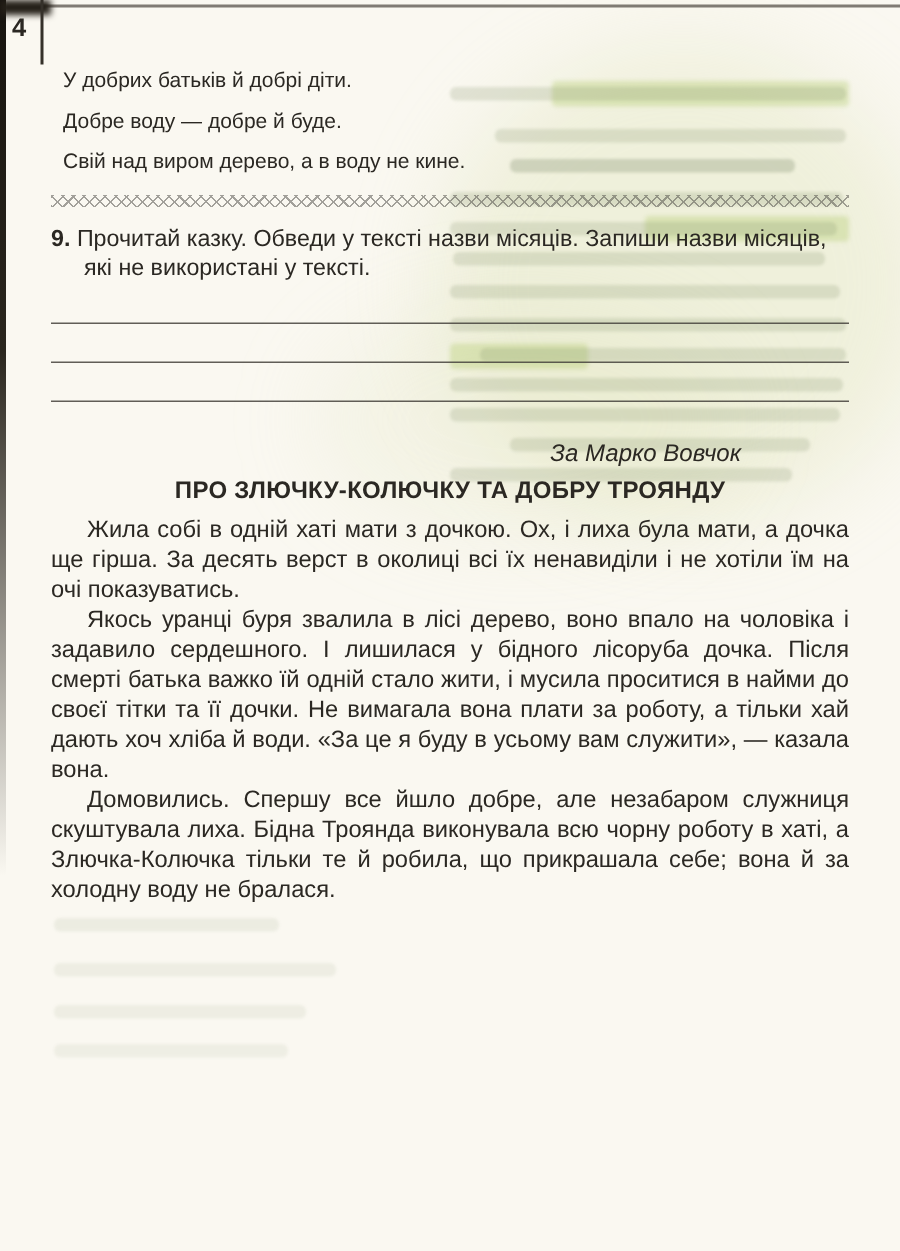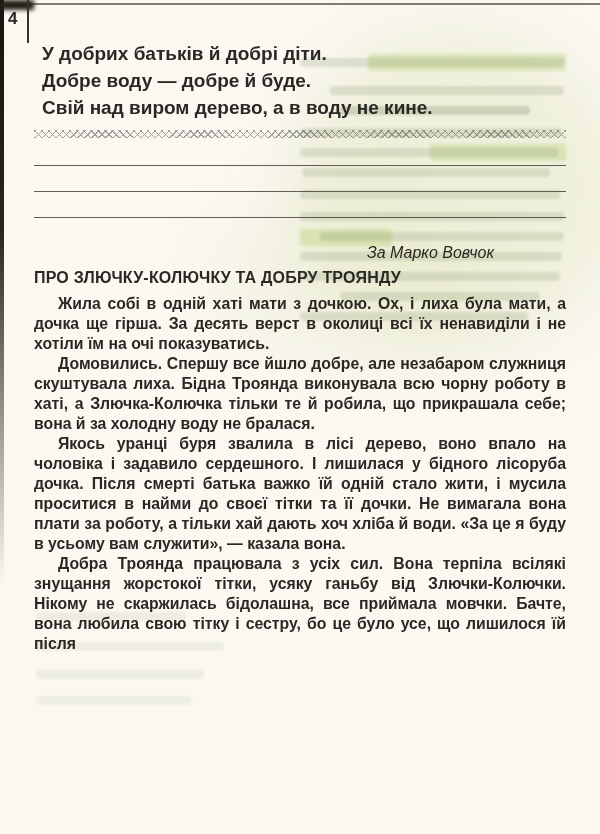--- a/index.html
+++ b/index.html
@@ -28,38 +28,38 @@
   .bl{position:absolute;height:9px;border-radius:4px;background:rgba(125,138,100,.20);filter:blur(1px);pointer-events:none;}
   .bh{position:absolute;height:17px;border-radius:3px;background:rgba(182,205,115,.38);filter:blur(1.5px);pointer-events:none;}
   
   .content{position:relative;z-index:2;padding:30px 34px 0 34px;}
   .instr{
     margin:0;font-size:15.5px;line-height:19px;
     padding-left:22px;text-indent:-22px;
   }
   .instr b{font-weight:bold;}
   .proverbs{margin:10px 0 0 0;padding:0 0 0 8px;list-style:none;}
-  .proverbs li{font-size:19px;line-height:27px;font-weight:bold;}
+  .proverbs li{font-size:14px;line-height:27px;}
   .divider{
     height:8px;margin:9px 0 12px 0;opacity:.55;
     background-image:
       repeating-linear-gradient(45deg, #5c5a54 0 1px, transparent 1px 5px),
       repeating-linear-gradient(-45deg, #5c5a54 0 1px, transparent 1px 5px);
   }
   .write-lines{margin-top:27px;}
   .write-line{height:0;border-top:1px solid #45423c;margin-bottom:25px;opacity:.85;}
   .attribution{
     margin:2px 72px 0 0;text-align:right;
     font-style:italic;font-size:16px;line-height:19px;
   }
   .story-title{
-    margin:6px 0 0 0;
+    margin:6px 0 0 0;text-align:center;
     font-weight:bold;font-size:16px;letter-spacing:.2px;line-height:20px;
   }
-  .story{margin-top:6px;font-weight:bold;}
+  .story{margin-top:6px;}
   .story p{
     margin:0;font-size:15.8px;line-height:20px;
     text-align:justify;text-indent:24px;
   }
 </style>
 </head>
 <body>
 
 <div class="tint" style="left:290px;top:30px;width:330px;height:320px;background:rgba(216,222,170,.30);"></div>
 <div class="tint" style="left:210px;top:200px;width:280px;height:160px;background:rgba(218,224,178,.20);"></div>
@@ -97,31 +97,31 @@
     <ul class="proverbs">
       <li>У добрих батьків й добрі діти.</li>
       <li>Добре воду — добре й буде.</li>
       <li>Свій над виром дерево, а в воду не кине.</li>
     </ul>
   </section>
 
   <div class="divider"></div>
 
   <section>
+    <p class="instr"><b>9.</b> <span>Прочитай казку. Обведи у тексті назви місяців. Запиши назви місяців, які не використані у тексті.</span></p>
     <div class="write-lines">
       <div class="write-line"></div>
       <div class="write-line"></div>
       <div class="write-line"></div>
     </div>
   </section>
 
   <section>
     <p class="attribution">За Марко Вовчок</p>
     <h2 class="story-title">ПРО ЗЛЮЧКУ-КОЛЮЧКУ ТА ДОБРУ ТРОЯНДУ</h2>
     <div class="story">
       <p>Жила собі в одній хаті мати з дочкою. Ох, і лиха була мати, а дочка ще гірша. За десять верст в околиці всі їх ненавиділи і не хотіли їм на очі показуватись.</p>
+      <p>Якось уранці буря звалила в лісі дерево, воно впало на чоловіка і задавило сердешного. І лишилася у бідного лісоруба дочка. Після смерті батька важко їй одній стало жити, і мусила проситися в найми до своєї тітки та її дочки. Не вимагала вона плати за роботу, а тільки хай дають хоч хліба й води. «За це я буду в усьому вам служити», — казала вона.</p>
       <p>Домовились. Спершу все йшло добре, але незабаром служниця скуштувала лиха. Бідна Троянда виконувала всю чорну роботу в хаті, а Злючка-Колючка тільки те й робила, що прикрашала себе; вона й за холодну воду не бралася.</p>
-      <p>Якось уранці буря звалила в лісі дерево, воно впало на чоловіка і задавило сердешного. І лишилася у бідного лісоруба дочка. Після смерті батька важко їй одній стало жити, і мусила проситися в найми до своєї тітки та її дочки. Не вимагала вона плати за роботу, а тільки хай дають хоч хліба й води. «За це я буду в усьому вам служити», — казала вона.</p>
-      <p>Добра Троянда працювала з усіх сил. Вона терпіла всілякі знущання жорстокої тітки, усяку ганьбу від Злючки-Колючки. Нікому не скаржилась бідолашна, все приймала мовчки. Бачте, вона любила свою тітку і сестру, бо це було усе, що лишилося їй після</p>
     </div>
   </section>
 
 </div>
 
 </body></html>

